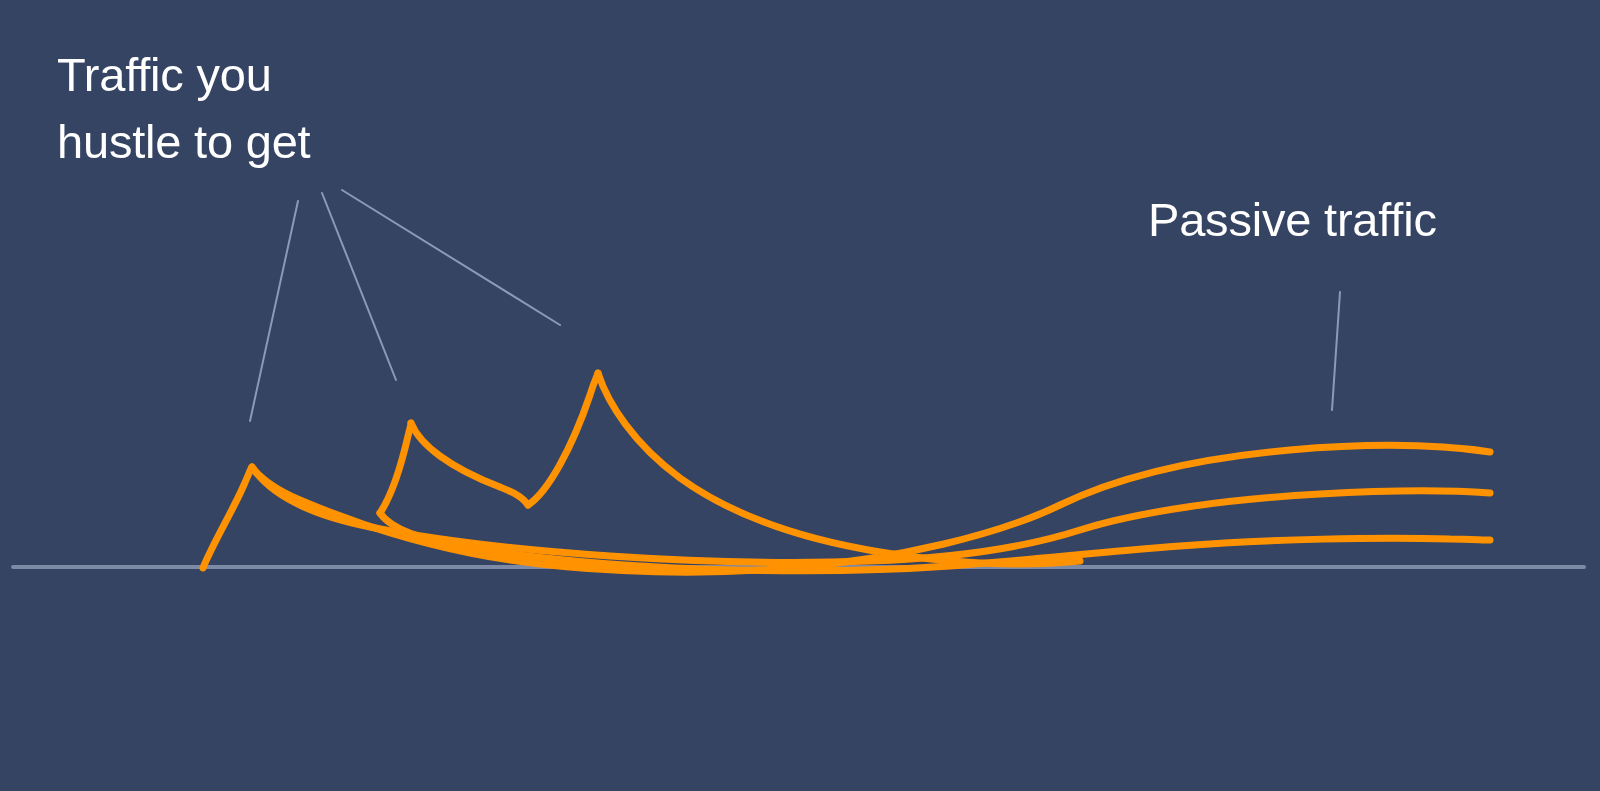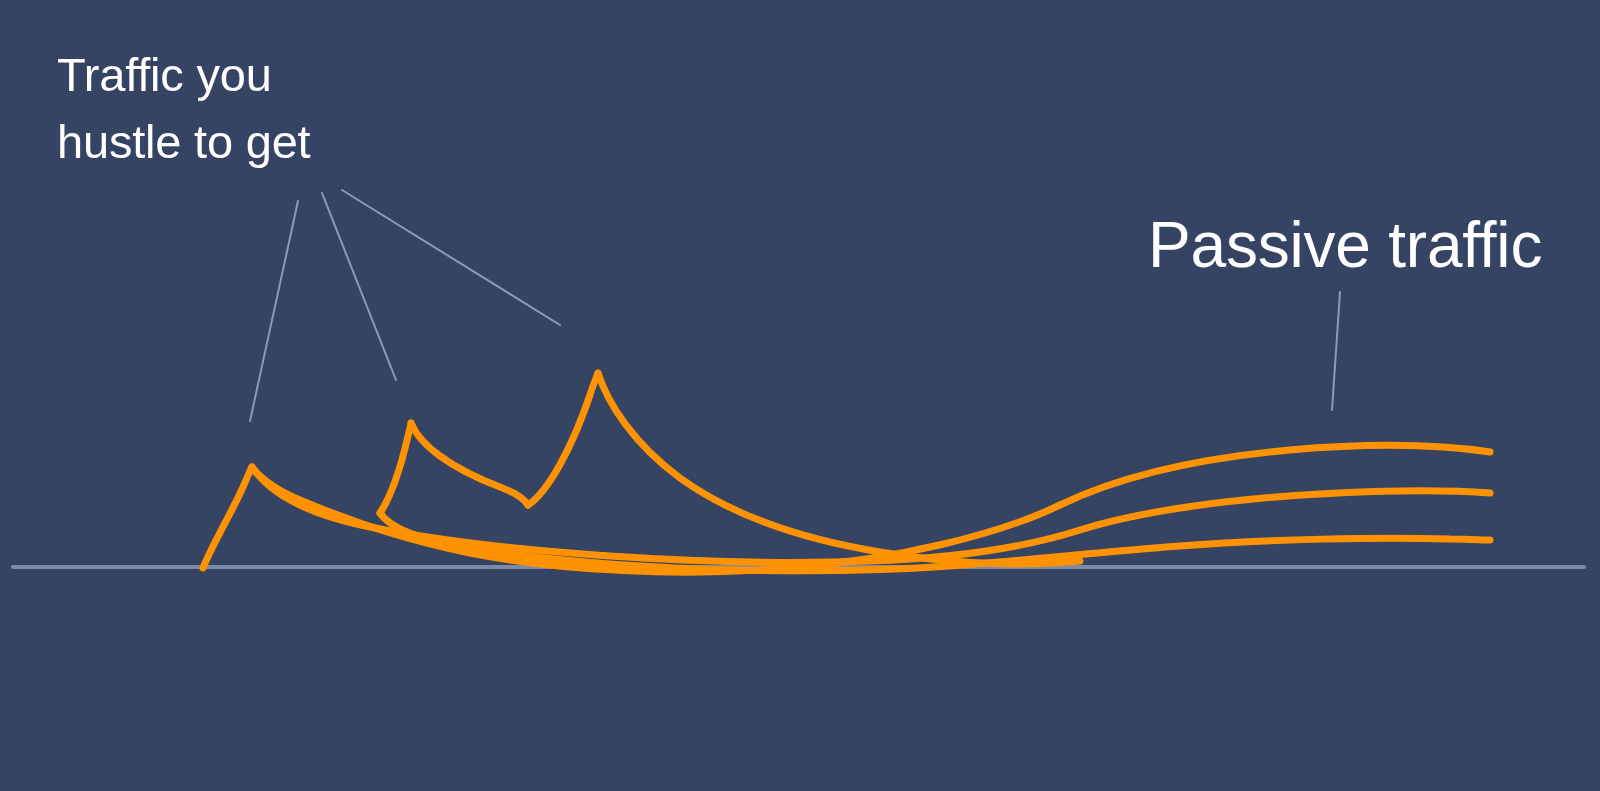--- a/index.html
+++ b/index.html
@@ -32,22 +32,22 @@
     white-space: pre;
     line-height: 1.42;
   }
   #label-hustle {
     left: 57px;
     top: 42px;
     font-size: 47px;
   }
   #label-passive {
     left: 1148px;
-    top: 200px;
-    font-size: 64px;
+    top: 187px;
+    font-size: 47px;
   }
   #brand-watermark {
     position: absolute;
     left: 1420px;
     top: 719px;
     width: 152px;
     height: 50px;
     color: #4a5a79;
     font-family: "DejaVu Sans", sans-serif;
     font-weight: 700;

